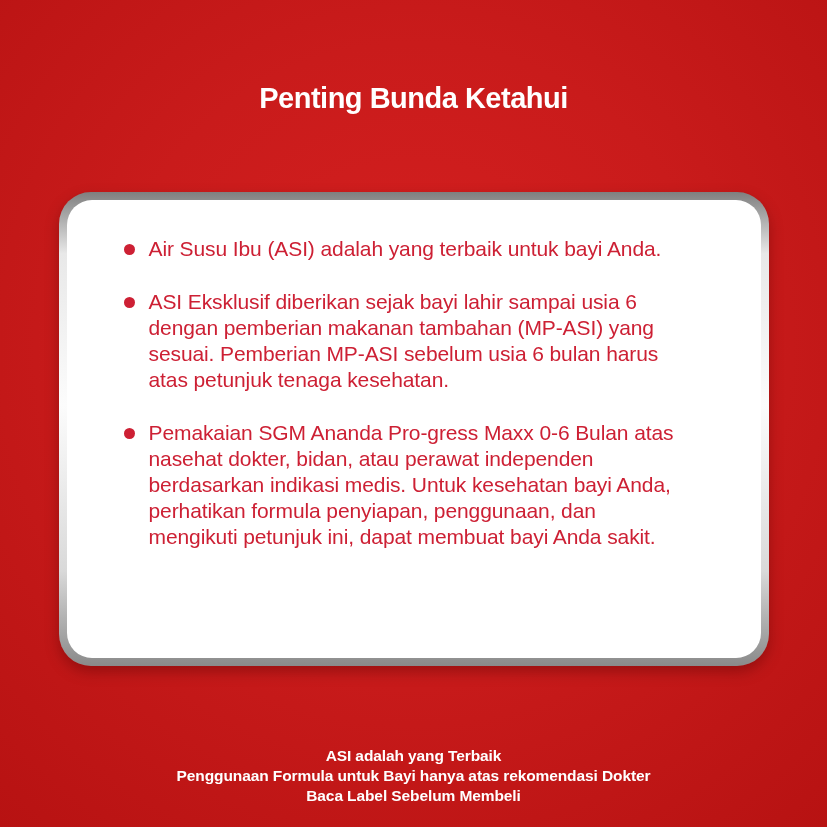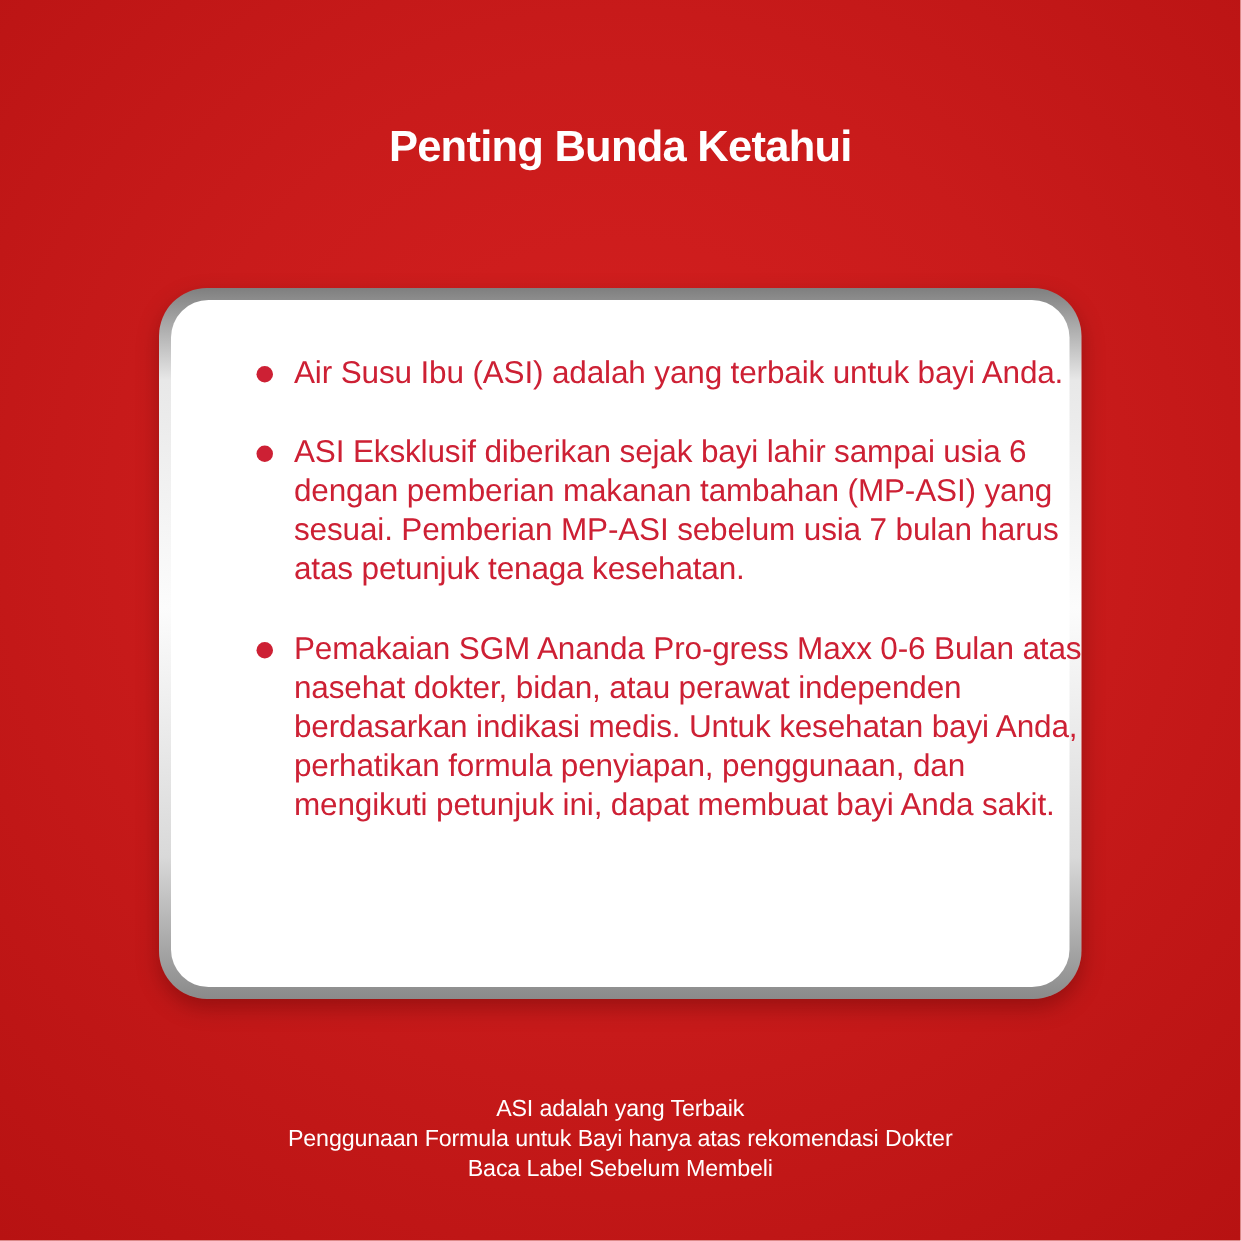--- a/index.html
+++ b/index.html
@@ -21,21 +21,21 @@
   .title {
     margin: 76px 0 0;
     text-align: center;
     color: var(--title-white, #ffffff);
     font-size: 29px;
     font-weight: bold;
     letter-spacing: -0.5px;
     line-height: 44px;
   }
   .card-rim {
-    width: 615px;
+    width: 710px;
     box-sizing: border-box;
     margin: 72px auto 0;
     padding: 8px;
     border-radius: 32px;
     background: linear-gradient(to bottom, #7f7f7f 0%, #e8e8e8 13%, #fcfcfc 45%, #d9d9d9 80%, var(--rim-silver-dark, #8a8a8a) 100%);
     box-shadow: 0 6px 14px rgba(70, 0, 0, 0.35);
   }
   .card {
     background: var(--card-white, #ffffff);
     border-radius: 25px;
@@ -66,25 +66,25 @@
   .bullet-text {
     color: var(--text-red, #cd2034);
     font-size: 21px;
     line-height: 26px;
     letter-spacing: -0.1px;
   }
   .text-line {
     white-space: nowrap;
   }
   .footer {
-    margin-top: 64px;
+    margin-top: 80px;
     text-align: center;
     color: var(--title-white, #ffffff);
     font-size: 15.5px;
-    font-weight: normal;
+    font-weight: bold;
     line-height: 20px;
     letter-spacing: -0.1px;
   }
 </style>
 </head>
 <body>
 
 <div class="page">
   <h1 class="title">Penting Bunda Ketahui</h1>
 
@@ -95,21 +95,21 @@
             <span class="bullet-dot"></span>
             <div class="bullet-text">
               <div class="text-line">Air Susu Ibu (ASI) adalah yang terbaik untuk bayi Anda.</div>
             </div>
           </li>
           <li class="bullet-item">
             <span class="bullet-dot"></span>
             <div class="bullet-text">
               <div class="text-line">ASI Eksklusif diberikan sejak bayi lahir sampai usia 6</div>
               <div class="text-line">dengan pemberian makanan tambahan (MP-ASI) yang</div>
-              <div class="text-line">sesuai. Pemberian MP-ASI sebelum usia 7 bulan harus</div>
+              <div class="text-line">sesuai. Pemberian MP-ASI sebelum usia 6 bulan harus</div>
               <div class="text-line">atas petunjuk tenaga kesehatan.</div>
             </div>
           </li>
           <li class="bullet-item">
             <span class="bullet-dot"></span>
             <div class="bullet-text">
               <div class="text-line">Pemakaian SGM Ananda Pro-gress Maxx 0-6 Bulan atas</div>
               <div class="text-line">nasehat dokter, bidan, atau perawat independen</div>
               <div class="text-line">berdasarkan indikasi medis. Untuk kesehatan bayi Anda,</div>
               <div class="text-line">perhatikan formula penyiapan, penggunaan, dan</div>

